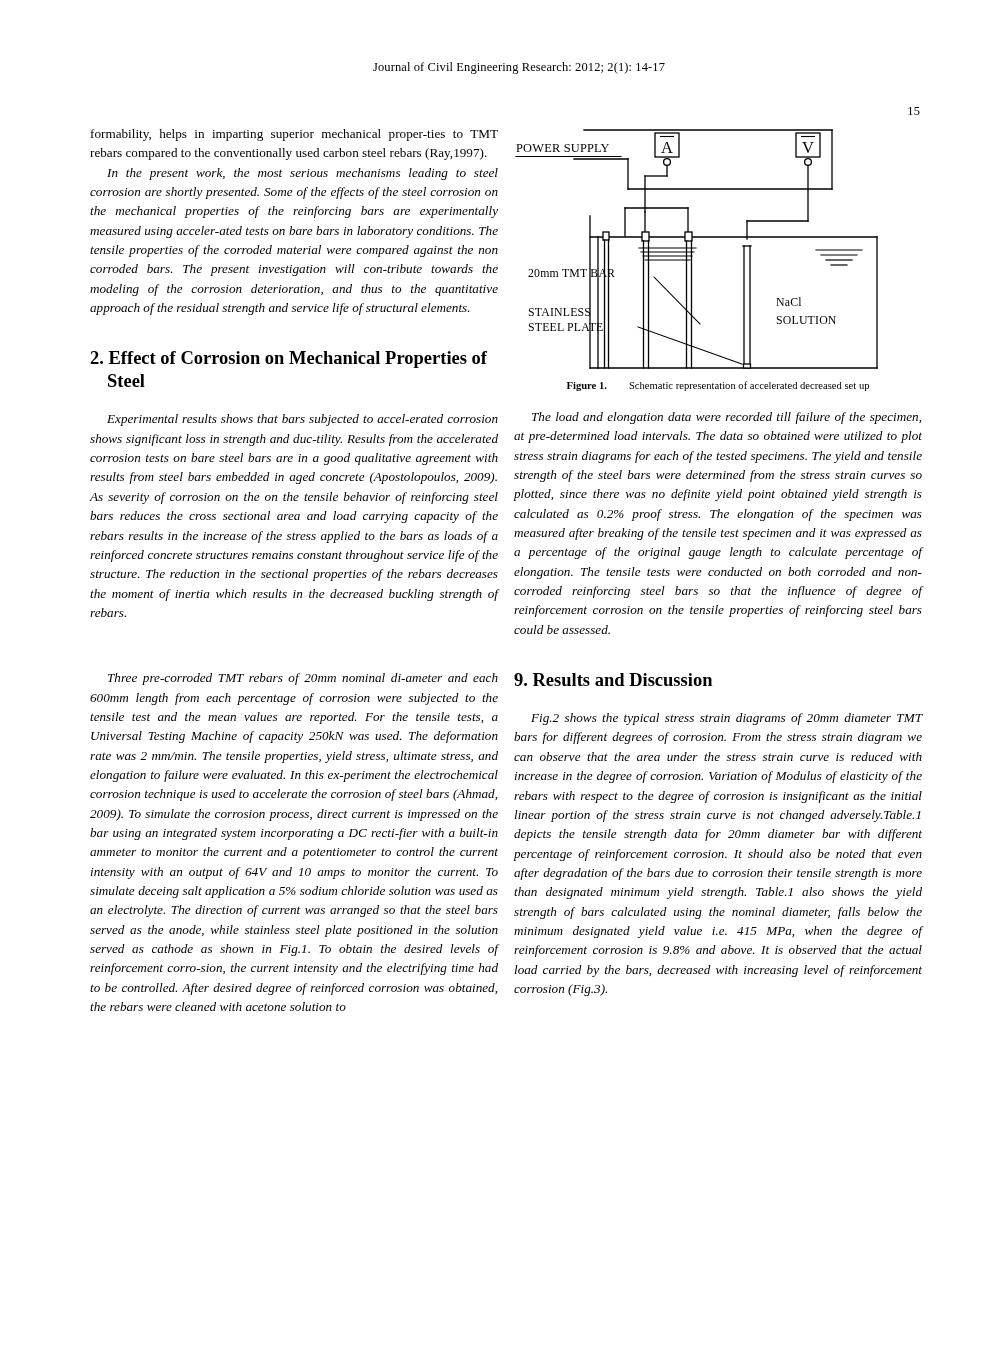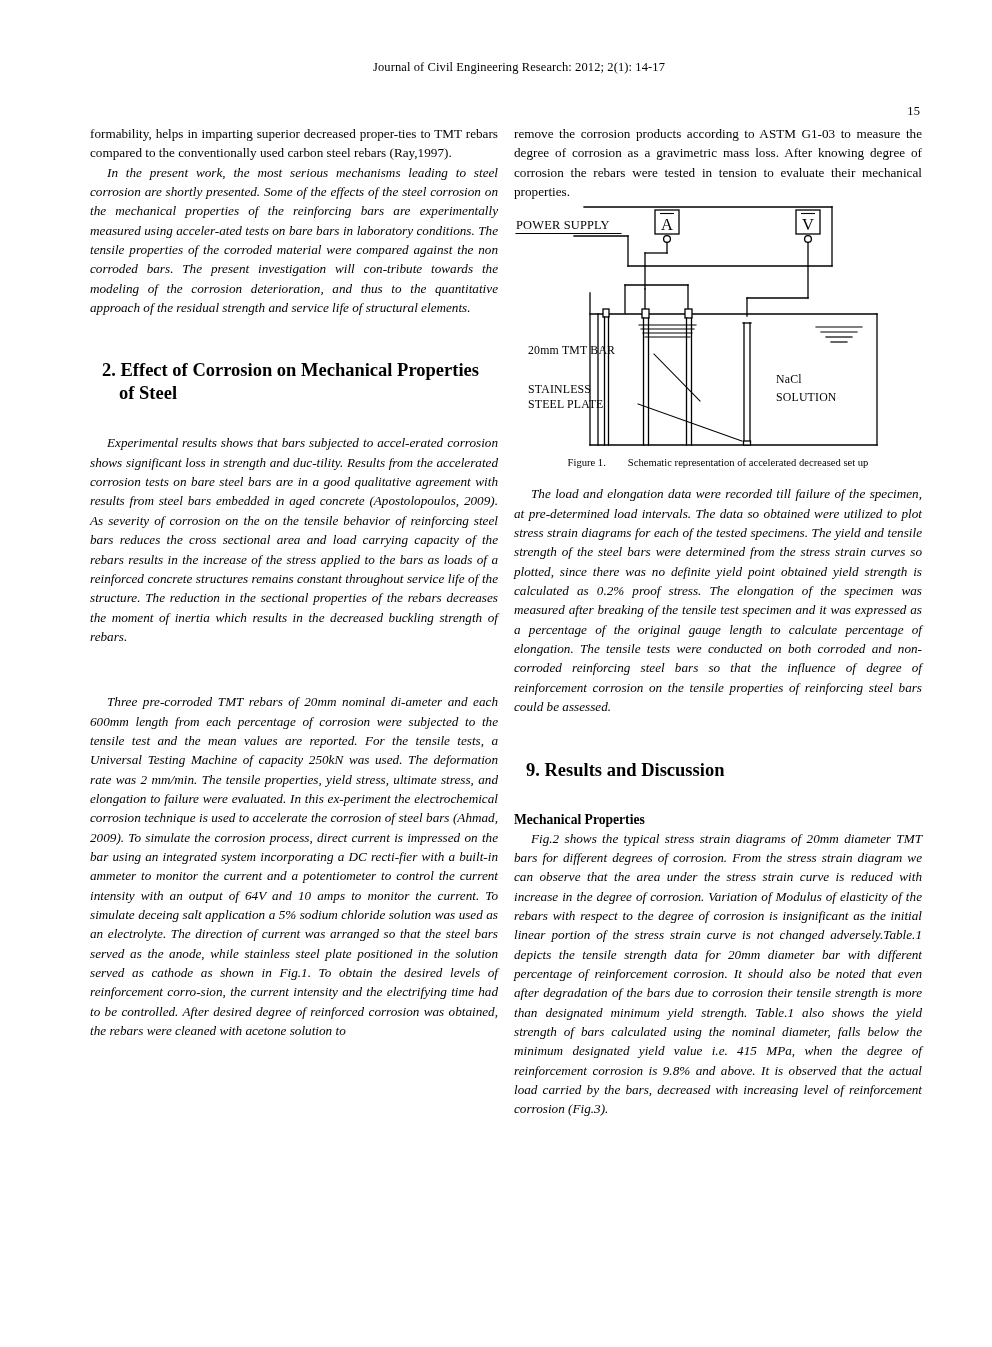--- a/index.html
+++ b/index.html
@@ -65,21 +65,21 @@
     margin: 0;
     font-size: 13.2px;
     line-height: 19.35px;
     text-align: justify;
     text-justify: inter-word;
     hyphens: manual;
   }
   p.body.indent { text-indent: 17px; font-style: italic; }
 
   h2.section {
-    margin: 12px;
+    margin: 0;
     font-family: "Liberation Serif", "DejaVu Serif", serif;
     font-weight: bold;
     font-size: 18.5px;
     line-height: 23px;
     text-indent: -17px;
     padding-left: 17px;
   }
   .sp-before-sec { height: 30px; }
   .sp-after-sec  { height: 16px; }
 
@@ -102,59 +102,58 @@
   }
   .figure-canvas svg { display: block; }
   .figure-caption {
     font-size: 10.6px;
     line-height: 14px;
     text-align: center;
     padding-top: 3px;
     white-space: nowrap;
   }
   .figure-caption .fig-label {
-    font-weight: normal;
+    font-weight: bold;
     margin-right: 22px;
   }
   .fig-text {
     font-family: "Liberation Serif", "DejaVu Serif", serif;
   }
 </style>
 </head>
 <body>
 
 <div class="page">
 
   <div class="running-head">
     <span class="rh-title">Journal of Civil Engineering Research: 2012; 2(1): 14-17</span>
     <span class="rh-page">15</span>
   </div>
 
   <div class="columns">
 
     <div class="col col-left">
 
-      <p class="body">formability, helps in imparting superior decreased proper-ties to TMT rebars compared to the conventionally used carbon steel rebars (Ray,1997).</p>
+      <p class="body">formability, helps in imparting superior mechanical proper-ties to TMT rebars compared to the conventionally used carbon steel rebars (Ray,1997).</p>
       <p class="body indent">In the present work, the most serious mechanisms leading to steel corrosion are shortly presented. Some of the effects of the steel corrosion on the mechanical properties of the reinforcing bars are experimentally measured using acceler-ated tests on bare bars in laboratory conditions. The tensile properties of the corroded material were compared against the non corroded bars. The present investigation will con-tribute towards the modeling of the corrosion deterioration, and thus to the quantitative approach of the residual strength and service life of structural elements.</p>
 
       <div class="sp-before-sec"></div>
       <h2 class="section">2. Effect of Corrosion on Mechanical Properties of Steel</h2>
       <div class="sp-after-sec"></div>
 
       <p class="body indent">Experimental results shows that bars subjected to accel-erated corrosion shows significant loss in strength and duc-tility. Results from the accelerated corrosion tests on bare steel bars are in a good qualitative agreement with results from steel bars embedded in aged concrete (Apostolopoulos, 2009). As severity of corrosion on the on the tensile behavior of reinforcing steel bars reduces the cross sectional area and load carrying capacity of the rebars results in the increase of the stress applied to the bars as loads of a reinforced concrete structures remains constant throughout service life of the structure. The reduction in the sectional properties of the rebars decreases the moment of inertia which results in the decreased buckling strength of rebars.</p>
 
       <div class="sp-before-sec"></div>
       <div class="sp-after-sec"></div>
 
       <p class="body indent">Three pre-corroded TMT rebars of 20mm nominal di-ameter and each 600mm length from each percentage of corrosion were subjected to the tensile test and the mean values are reported. For the tensile tests, a Universal Testing Machine of capacity 250kN was used. The deformation rate was 2 mm/min. The tensile properties, yield stress, ultimate stress, and elongation to failure were evaluated. In this ex-periment the electrochemical corrosion technique is used to accelerate the corrosion of steel bars (Ahmad, 2009). To simulate the corrosion process, direct current is impressed on the bar using an integrated system incorporating a DC recti-fier with a built-in ammeter to monitor the current and a potentiometer to control the current intensity with an output of 64V and 10 amps to monitor the current. To simulate deceing salt application a 5% sodium chloride solution was used as an electrolyte. The direction of current was arranged so that the steel bars served as the anode, while stainless steel plate positioned in the solution served as cathode as shown in Fig.1. To obtain the desired levels of reinforcement corro-sion, the current intensity and the electrifying time had to be controlled. After desired degree of reinforced corrosion was obtained, the rebars were cleaned with acetone solution to</p>
     </div>
 
     <div class="col col-right">
 
-      <p class="body">remove the corrosion products according to ASTM G1-03 to measure the degree of corrosion as a gravimetric mass loss. After knowing degree of corrosion the rebars were tested in tension to evaluate their mechanical properties.</p>
 
       <div class="figure-block">
         <div class="figure-canvas">
           <svg width="408" height="252" viewBox="0 0 408 252" xmlns="http://www.w3.org/2000/svg">
             <g stroke="#000000" fill="none" stroke-width="1.3" stroke-linecap="square">
 
               <path d="M 70 6 L 318 6"></path>
 
               <path d="M 318 6 L 318 65"></path>
 
@@ -249,18 +248,17 @@
       </div>
 
       <div style="height:14px"></div>
 
       <p class="body indent">The load and elongation data were recorded till failure of the specimen, at pre-determined load intervals. The data so obtained were utilized to plot stress strain diagrams for each of the tested specimens. The yield and tensile strength of the steel bars were determined from the stress strain curves so plotted, since there was no definite yield point obtained yield strength is calculated as 0.2% proof stress. The elongation of the specimen was measured after breaking of the tensile test specimen and it was expressed as a percentage of the original gauge length to calculate percentage of elongation. The tensile tests were conducted on both corroded and non-corroded reinforcing steel bars so that the influence of degree of reinforcement corrosion on the tensile properties of reinforcing steel bars could be assessed.</p>
 
       <div class="sp-before-sec"></div>
       <h2 class="section">9. Results and Discussion</h2>
       <div style="height:16px"></div>
 
-      <h3 class="subsection">Mechanical Properties</h3>
       <p class="body indent">Fig.2 shows the typical stress strain diagrams of 20mm diameter TMT bars for different degrees of corrosion. From the stress strain diagram we can observe that the area under the stress strain curve is reduced with increase in the degree of corrosion. Variation of Modulus of elasticity of the rebars with respect to the degree of corrosion is insignificant as the initial linear portion of the stress strain curve is not changed adversely.Table.1 depicts the tensile strength data for 20mm diameter bar with different percentage of reinforcement corrosion. It should also be noted that even after degradation of the bars due to corrosion their tensile strength is more than designated minimum yield strength. Table.1 also shows the yield strength of bars calculated using the nominal diameter, falls below the minimum designated yield value i.e. 415 MPa, when the degree of reinforcement corrosion is 9.8% and above. It is observed that the actual load carried by the bars, decreased with increasing level of reinforcement corrosion (Fig.3).</p>
     </div>
 
   </div>
 </div>
 
 </body></html>

